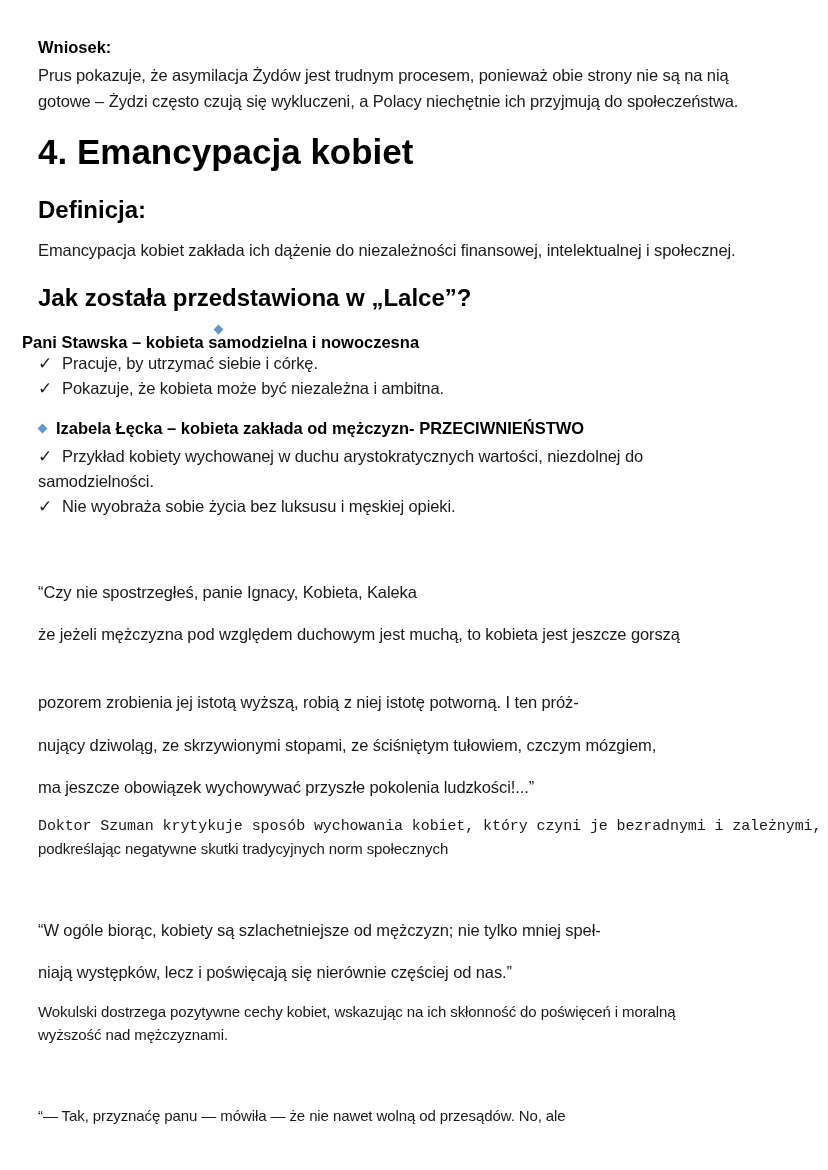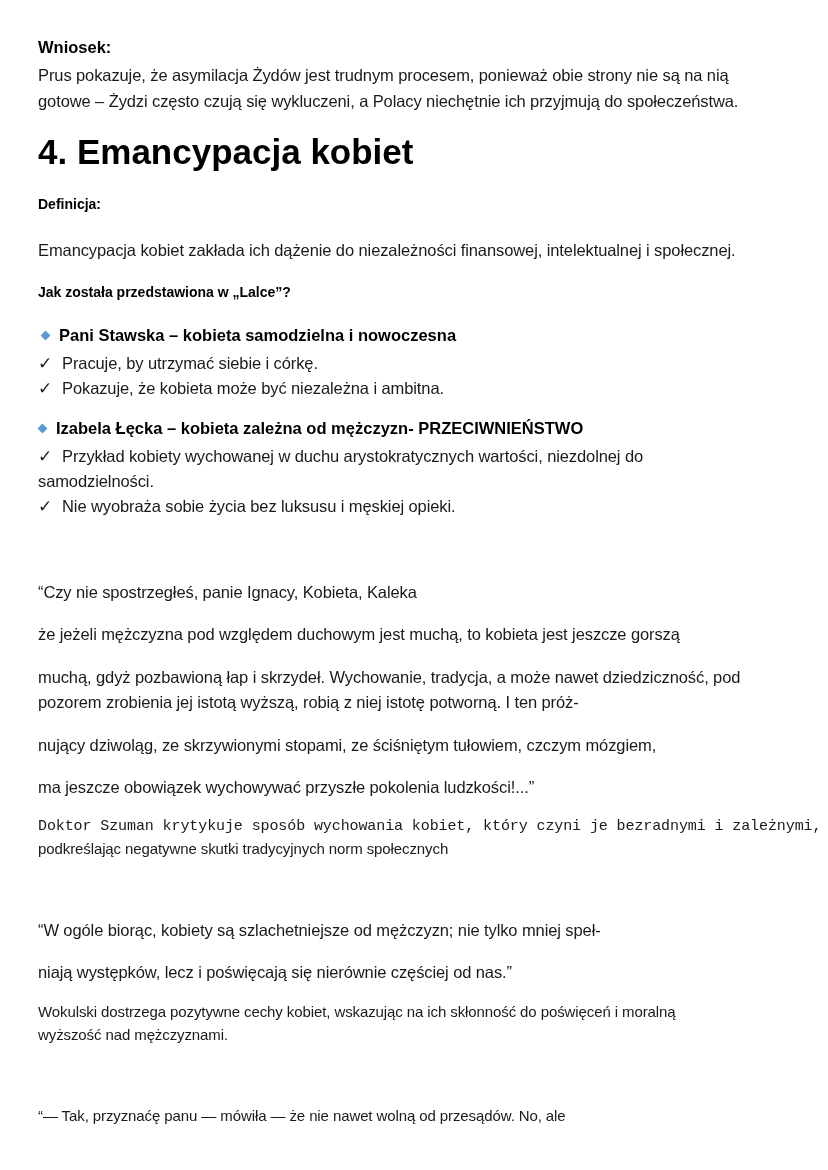--- a/index.html
+++ b/index.html
@@ -7,21 +7,21 @@
       width: 828px; height: 1170px; overflow: hidden; position: relative;
       font-family: "Liberation Sans", "DejaVu Sans", sans-serif;
       color: #111111;
     }
     .page { position: absolute; left: 0; top: 0; width: 828px; height: 1170px; }
     .abs { position: absolute; left: 38px; white-space: nowrap; }
     .body-text { font-size: 16.5px; line-height: 25px; color: #1a1a1a; letter-spacing: -0.1px; }
     .small-text { font-size: 15px; line-height: 22px; color: #1a1a1a; letter-spacing: -0.1px; }
     .label-bold { font-weight: bold; font-size: 16.5px; color: #000; }
     .h1 { font-weight: bold; font-size: 35px; color: #000; letter-spacing: 0px; }
-    .h3 { font-weight: bold; font-size: 14px; color: #000; }
+    .h3 { font-weight: bold; font-size: 24px; color: #000; }
     .bullet-head { font-weight: bold; font-size: 16.5px; color: #000; display: flex; align-items: center; }
     .diamond {
       display: inline-block; width: 7px; height: 7px; background: #5b9bd5;
       transform: rotate(45deg); margin: 0 10px 0 5px;
     }
     .check-line { display: flex; align-items: baseline; }
     .check { font-size: 17px; color: #222; margin-right: 4px; width: 20px; display: inline-block; }
   </style>
 </head>
 <body>
@@ -32,50 +32,49 @@
   <div class="abs body-text" style="top:63px;"> Prus pokazuje, że asymilacja Żydów jest trudnym procesem, ponieważ obie strony nie są na nią</div>
   <div class="abs body-text" style="top:89px;">gotowe – Żydzi często czują się wykluczeni, a Polacy niechętnie ich przyjmują do społeczeństwa.</div>
 
   <div class="abs h1" style="top:132px;">4. Emancypacja kobiet</div>
 
   <div class="abs h3" style="top:196px;">Definicja:</div>
   <div class="abs h3" style="top:284px;">Jak została przedstawiona w „Lalce”?</div>
 
   <div class="abs body-text" style="top:238px;">Emancypacja kobiet zakłada ich dążenie do niezależności finansowej, intelektualnej i społecznej.</div>
 
-  <div class="abs bullet-head" style="top:326px; left:37px;">
+  <div class="abs bullet-head" style="top:326px; left:22px;flex-direction:column;">
     <span class="diamond"></span>
     <span>Pani Stawska – kobieta samodzielna i nowoczesna</span>
   </div>
   <div class="abs body-text check-line" style="top:351px;">
     <span class="check">✓</span>
     <span>Pracuje, by utrzymać siebie i córkę.</span>
   </div>
   <div class="abs body-text check-line" style="top:376px;">
     <span class="check">✓</span>
     <span>Pokazuje, że kobieta może być niezależna i ambitna.</span>
   </div>
 
   <div class="abs bullet-head" style="top:419px; left:34px;">
     <span class="diamond"></span>
-    <span>Izabela Łęcka – kobieta zależna od mężczyzn- PRZECIWNIEŃSTWO</span>
+    <span>Izabela Łęcka – kobieta zakłada od mężczyzn- PRZECIWNIEŃSTWO</span>
   </div>
   <div class="abs body-text check-line" style="top:444px;">
     <span class="check">✓</span>
     <span>Przykład kobiety wychowanej w duchu arystokratycznych wartości, niezdolnej do</span>
   </div>
   <div class="abs body-text" style="top:469px;">samodzielności.</div>
   <div class="abs body-text check-line" style="top:494px;">
     <span class="check">✓</span>
     <span>Nie wyobraża sobie życia bez luksusu i męskiej opieki.</span>
   </div>
 
   <div class="abs body-text" style="top:580px;">“Czy nie spostrzegłeś, panie Ignacy,  Kobieta, Kaleka</div>
   <div class="abs body-text" style="top:622px;"> że jeżeli mężczyzna pod względem duchowym jest muchą, to kobieta jest jeszcze gorszą</div>
-  <div class="abs body-text" style="top:665px;"> muchą, gdyż pozbawioną łap i skrzydeł. Wychowanie, tradycja, a może nawet dziedziczność, pod</div>
   <div class="abs body-text" style="top:690px;">pozorem zrobienia jej istotą wyższą, robią z niej istotę potworną. I ten próż-</div>
   <div class="abs body-text" style="top:733px;"> nujący dziwoląg, ze skrzywionymi stopami, ze ściśniętym tułowiem, czczym mózgiem,</div>
   <div class="abs body-text" style="top:775px;"> ma jeszcze obowiązek wychowywać przyszłe pokolenia ludzkości!...”</div>
   <div class="abs small-text" style="top:816px;font-family:Liberation Mono, monospace;">Doktor Szuman krytykuje sposób wychowania kobiet, który czyni je bezradnymi i zależnymi,</div>
   <div class="abs small-text" style="top:838px;">podkreślając negatywne skutki tradycyjnych norm społecznych</div>
 
   <div class="abs body-text" style="top:960px;"> niają występków, lecz i poświęcają się nierównie częściej od nas.”</div>
   <div class="abs body-text" style="top:918px;">“W ogóle biorąc, kobiety są szlachetniejsze od mężczyzn; nie tylko mniej speł-</div>
   <div class="abs small-text" style="top:1001px;">Wokulski dostrzega pozytywne cechy kobiet, wskazując na ich skłonność do poświęceń i moralną</div>
   <div class="abs small-text" style="top:1024px;">wyższość nad mężczyznami.</div>

